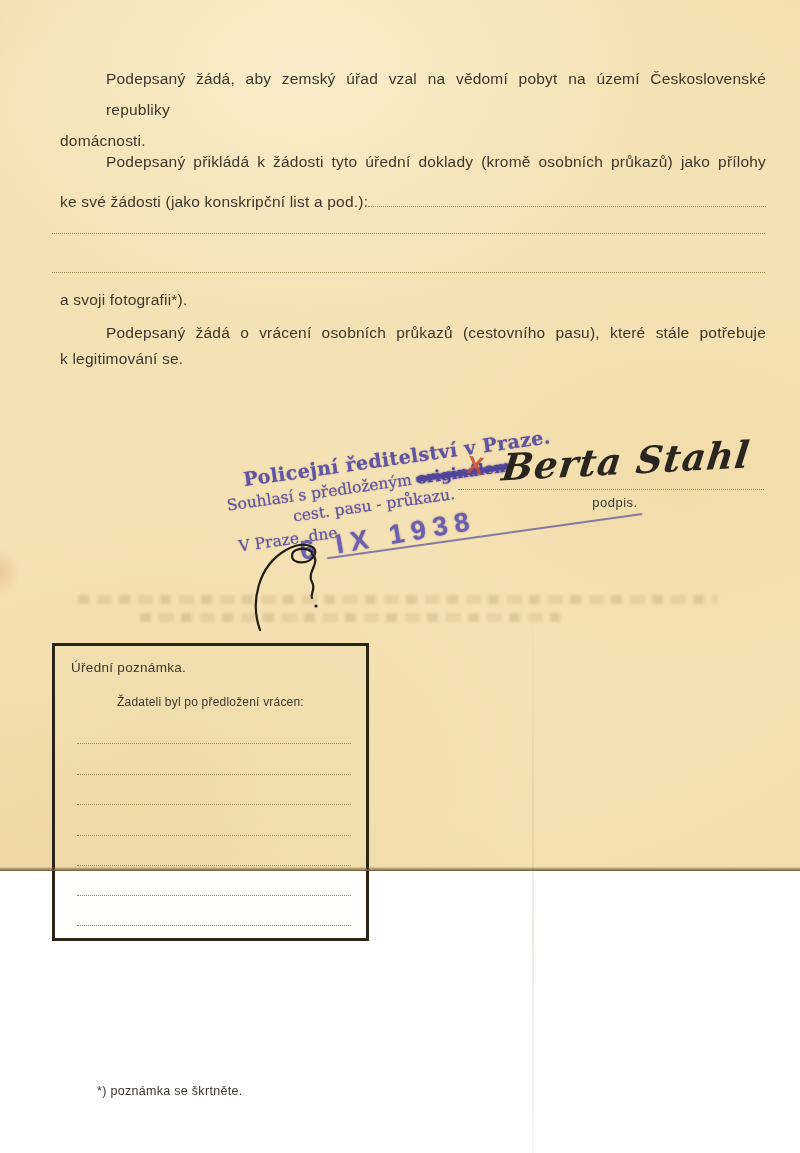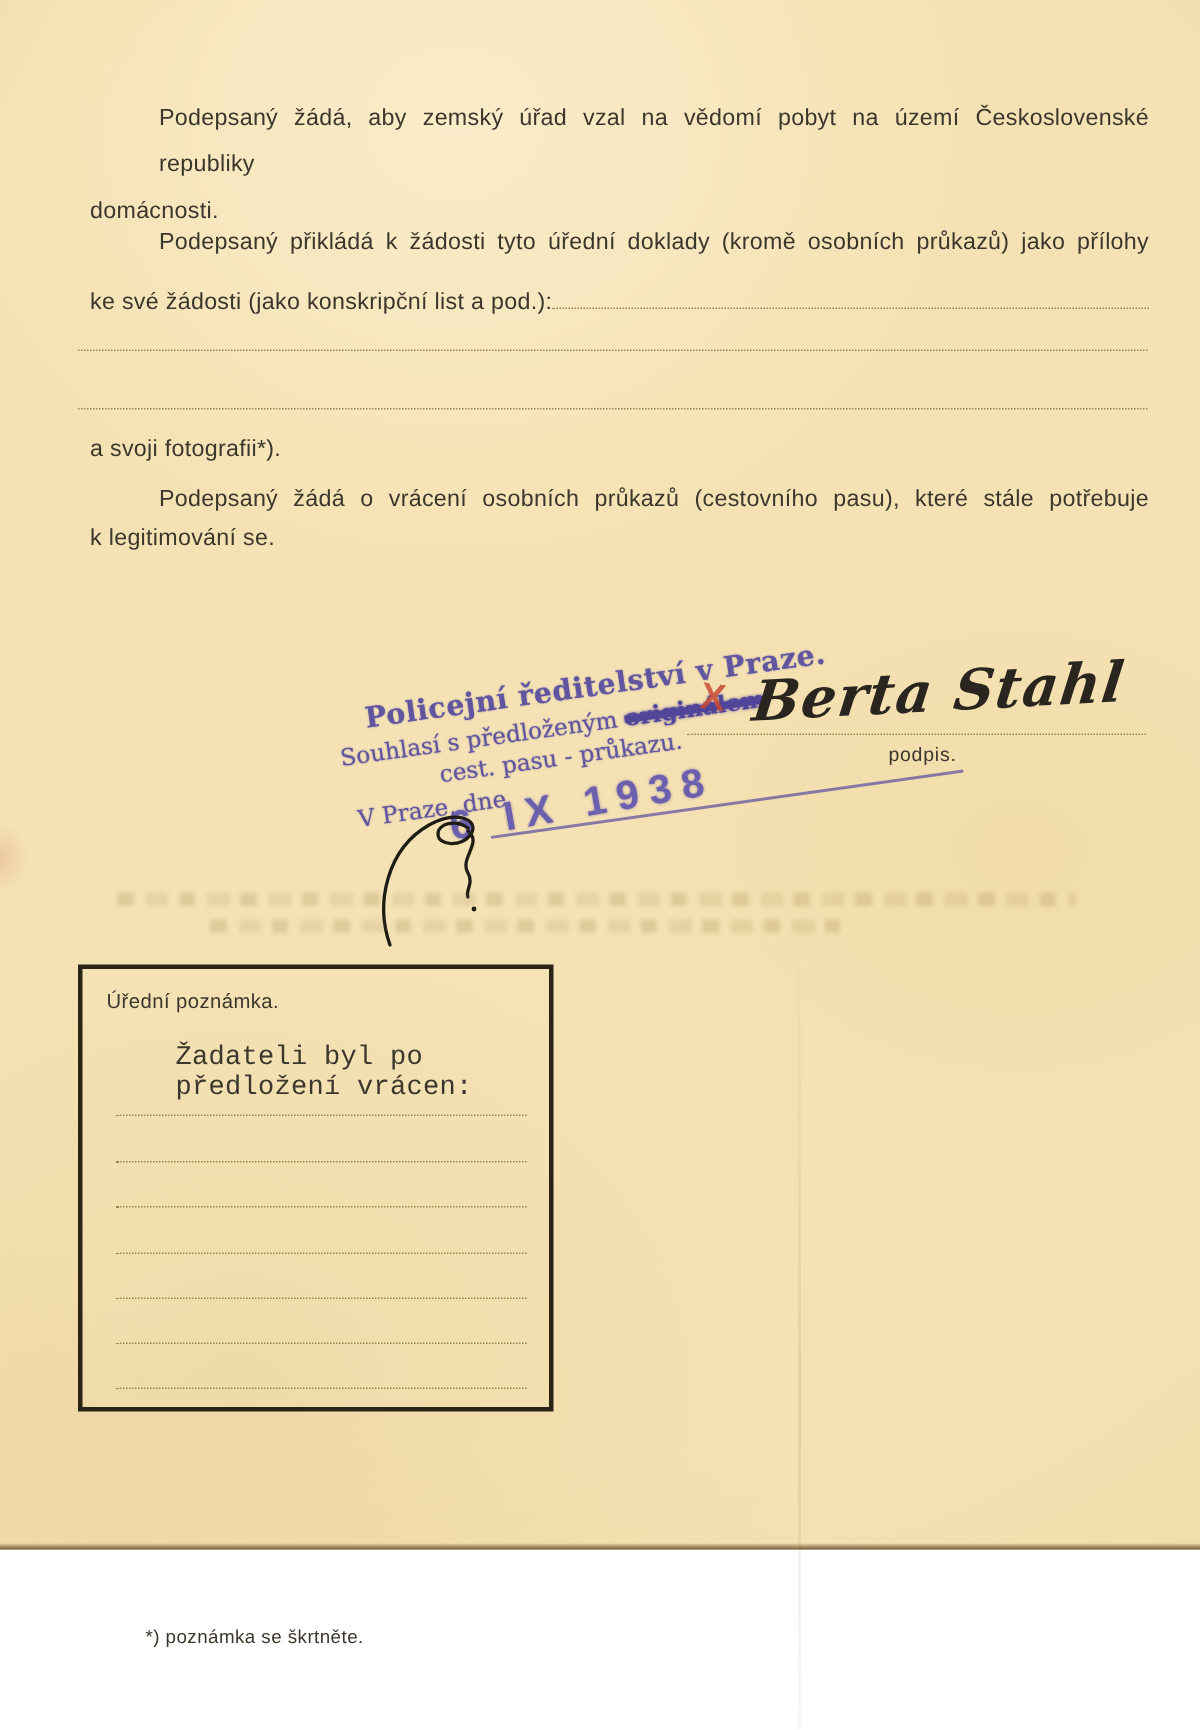--- a/index.html
+++ b/index.html
@@ -3,21 +3,21 @@
 <meta charset="utf-8">
 <style>
   * { margin:0; padding:0; box-sizing:border-box; }
   html,body { width:800px; height:1153px; }
   body{
     font-family:"Liberation Sans", sans-serif;
     color:#3c372c;
     overflow:hidden;
   }
   .page{
-    position:relative; width:800px; height:1033px;
+    position:relative; width:800px; height:871px;
     background:
       radial-gradient(ellipse 60% 40% at 38% 8%, rgba(255,245,220,.55), rgba(255,245,220,0) 70%),
       radial-gradient(ellipse 50% 30% at 85% 55%, rgba(230,200,140,.25), rgba(230,200,140,0) 75%),
       radial-gradient(ellipse 70% 45% at 20% 90%, rgba(225,195,135,.30), rgba(225,195,135,0) 70%),
       radial-gradient(ellipse 120% 90% at 50% 45%, #f5e2b4 55%, #eed5a0 100%);
   }
   .smudge{
     position:absolute; left:-6px; top:548px; width:26px; height:48px;
     background:radial-gradient(ellipse at 20% 50%, rgba(205,95,70,.20), rgba(205,95,70,0) 70%);
   }
@@ -115,21 +115,21 @@
     position:absolute; left:52px; top:643px; width:317px; height:298px;
     border:3px solid #2b2518;
     background:rgba(255,248,225,.06);
   }
   .note-title{
     position:absolute; left:16px; top:14px;
     font-size:13.5px; letter-spacing:.3px;
   }
   .note-sub{
     position:absolute; left:62px; top:49px;
-    font-size:18px; letter-spacing:.2px;font-family:Liberation Mono, monospace;
+    font-size:12px; letter-spacing:.2px;
   }
   .box-dot{ left:22px; width:274px; }
 
   .place-row{
     position:absolute; left:104px; top:410px; width:334px;
     font-size:15.5px; letter-spacing:2px;
   }
 
   .footnote{
     position:absolute; left:97px; top:1084px;

